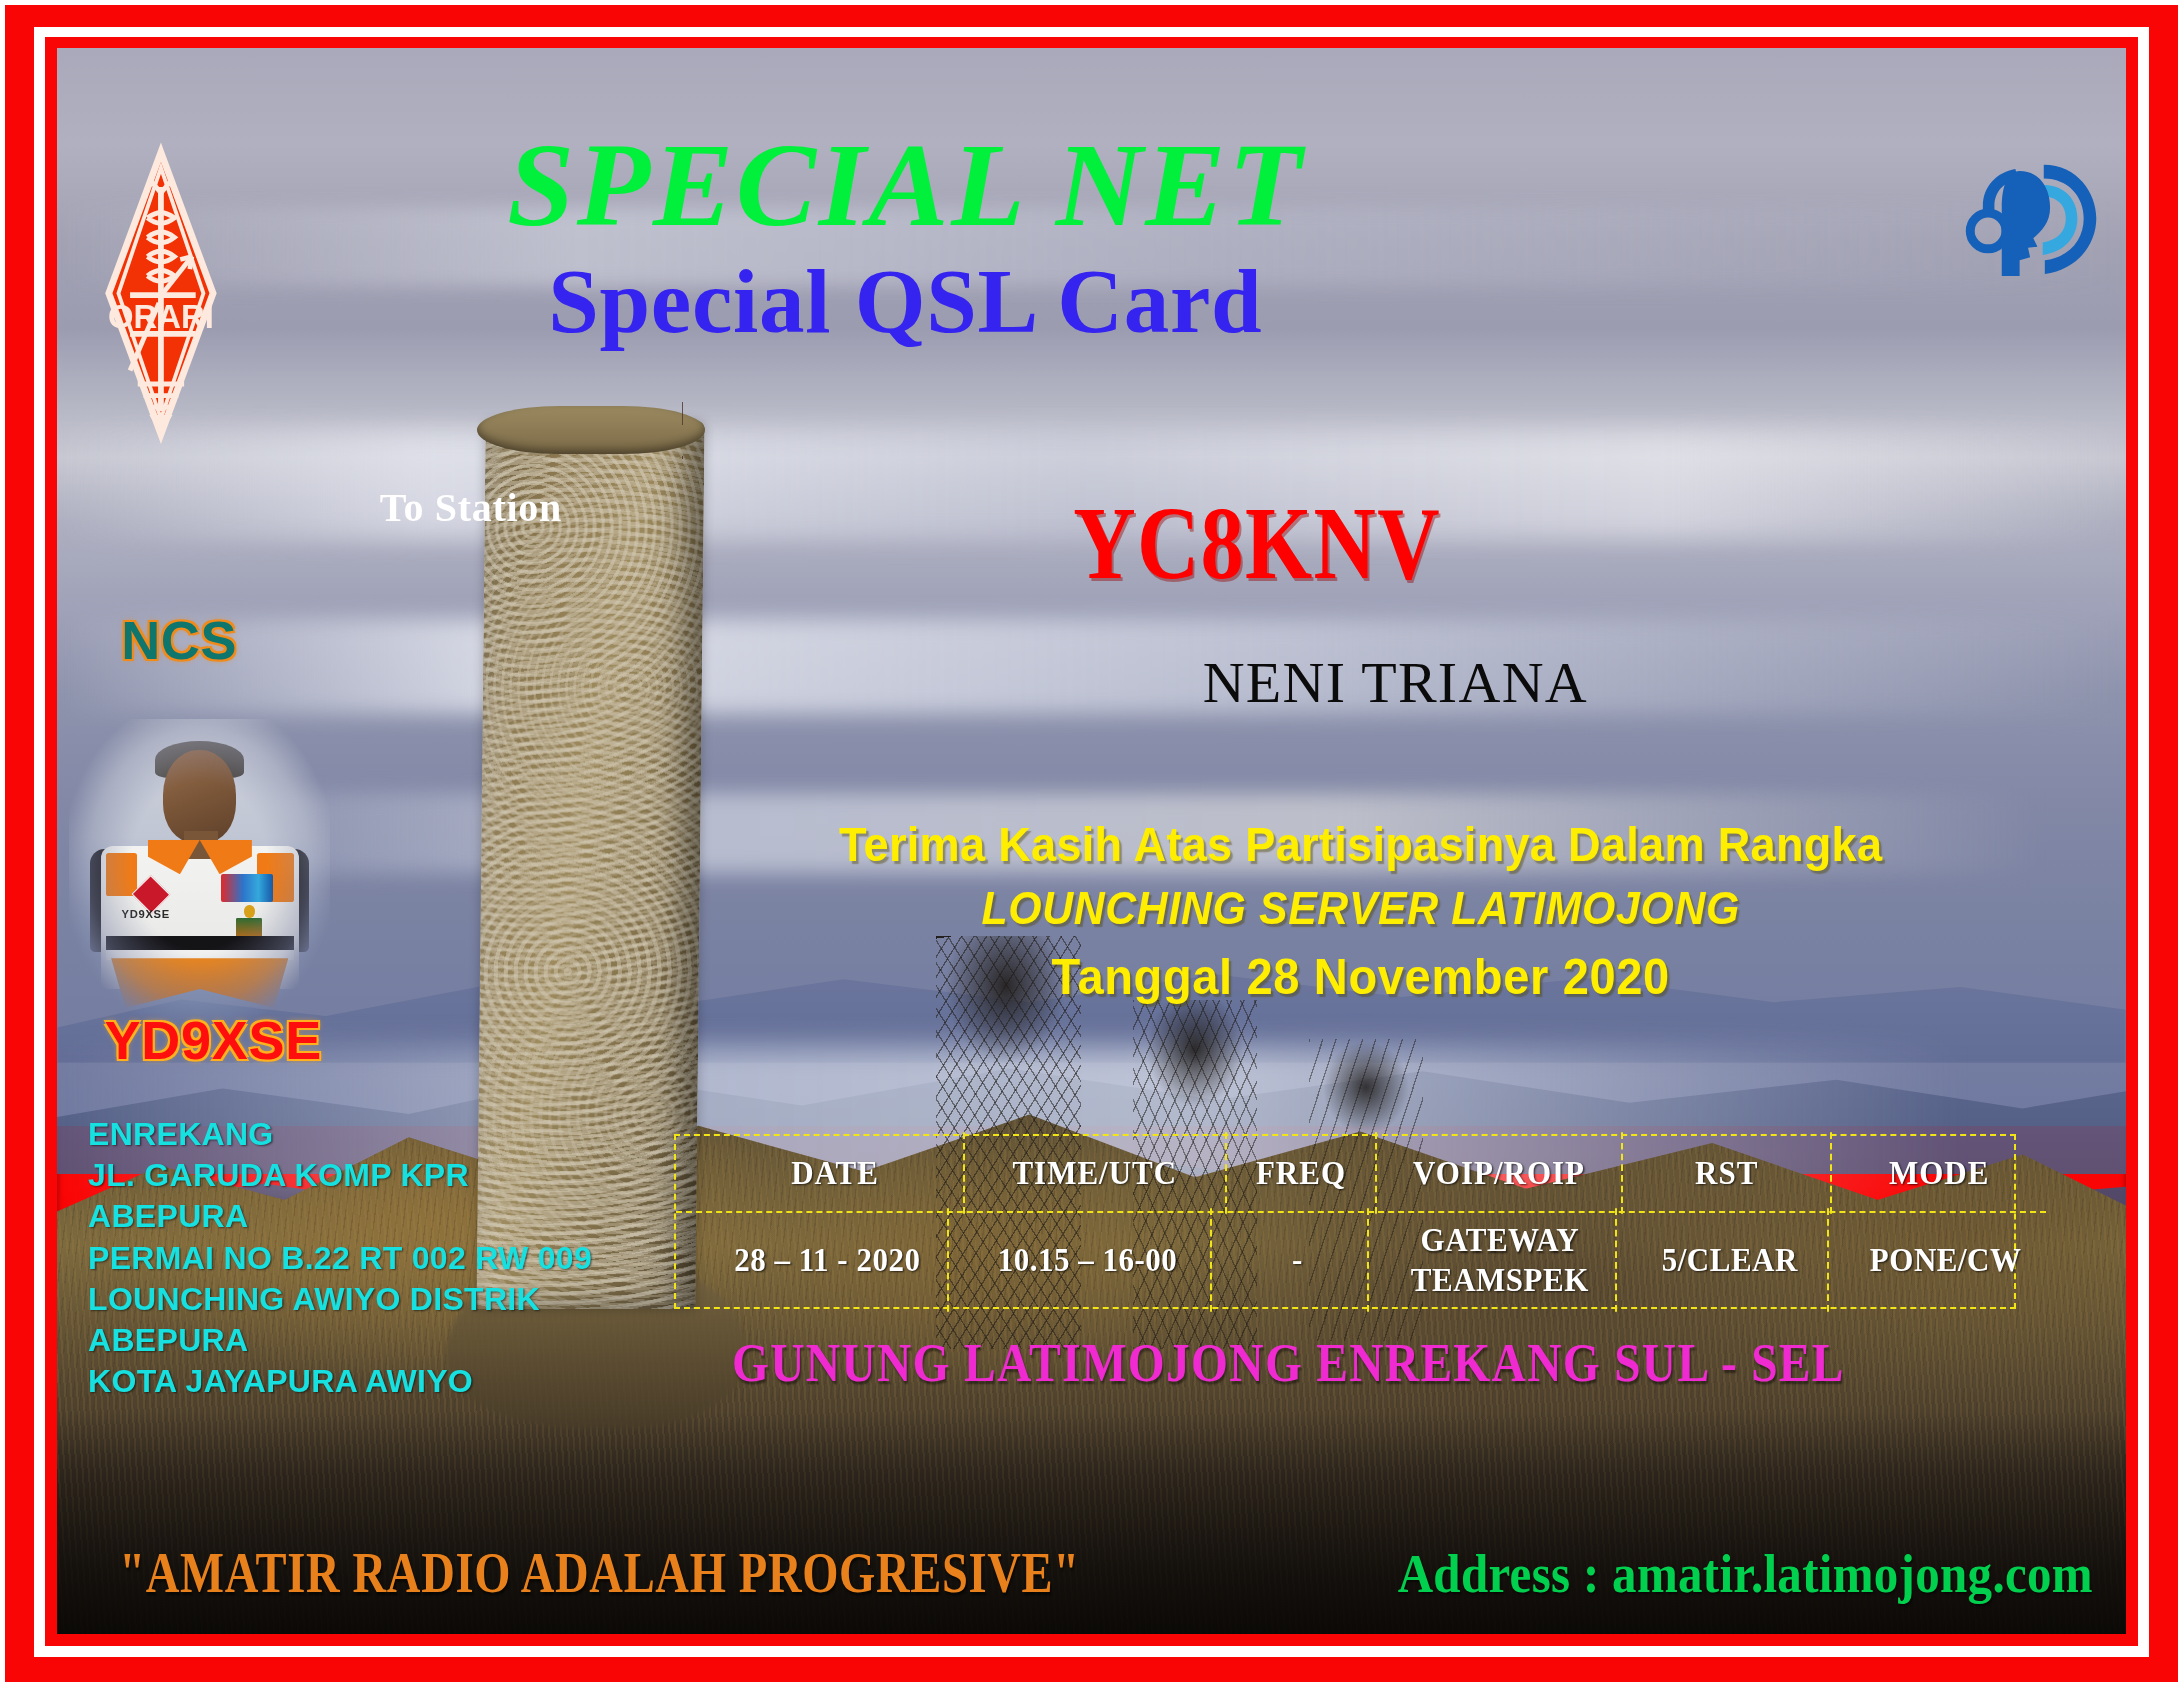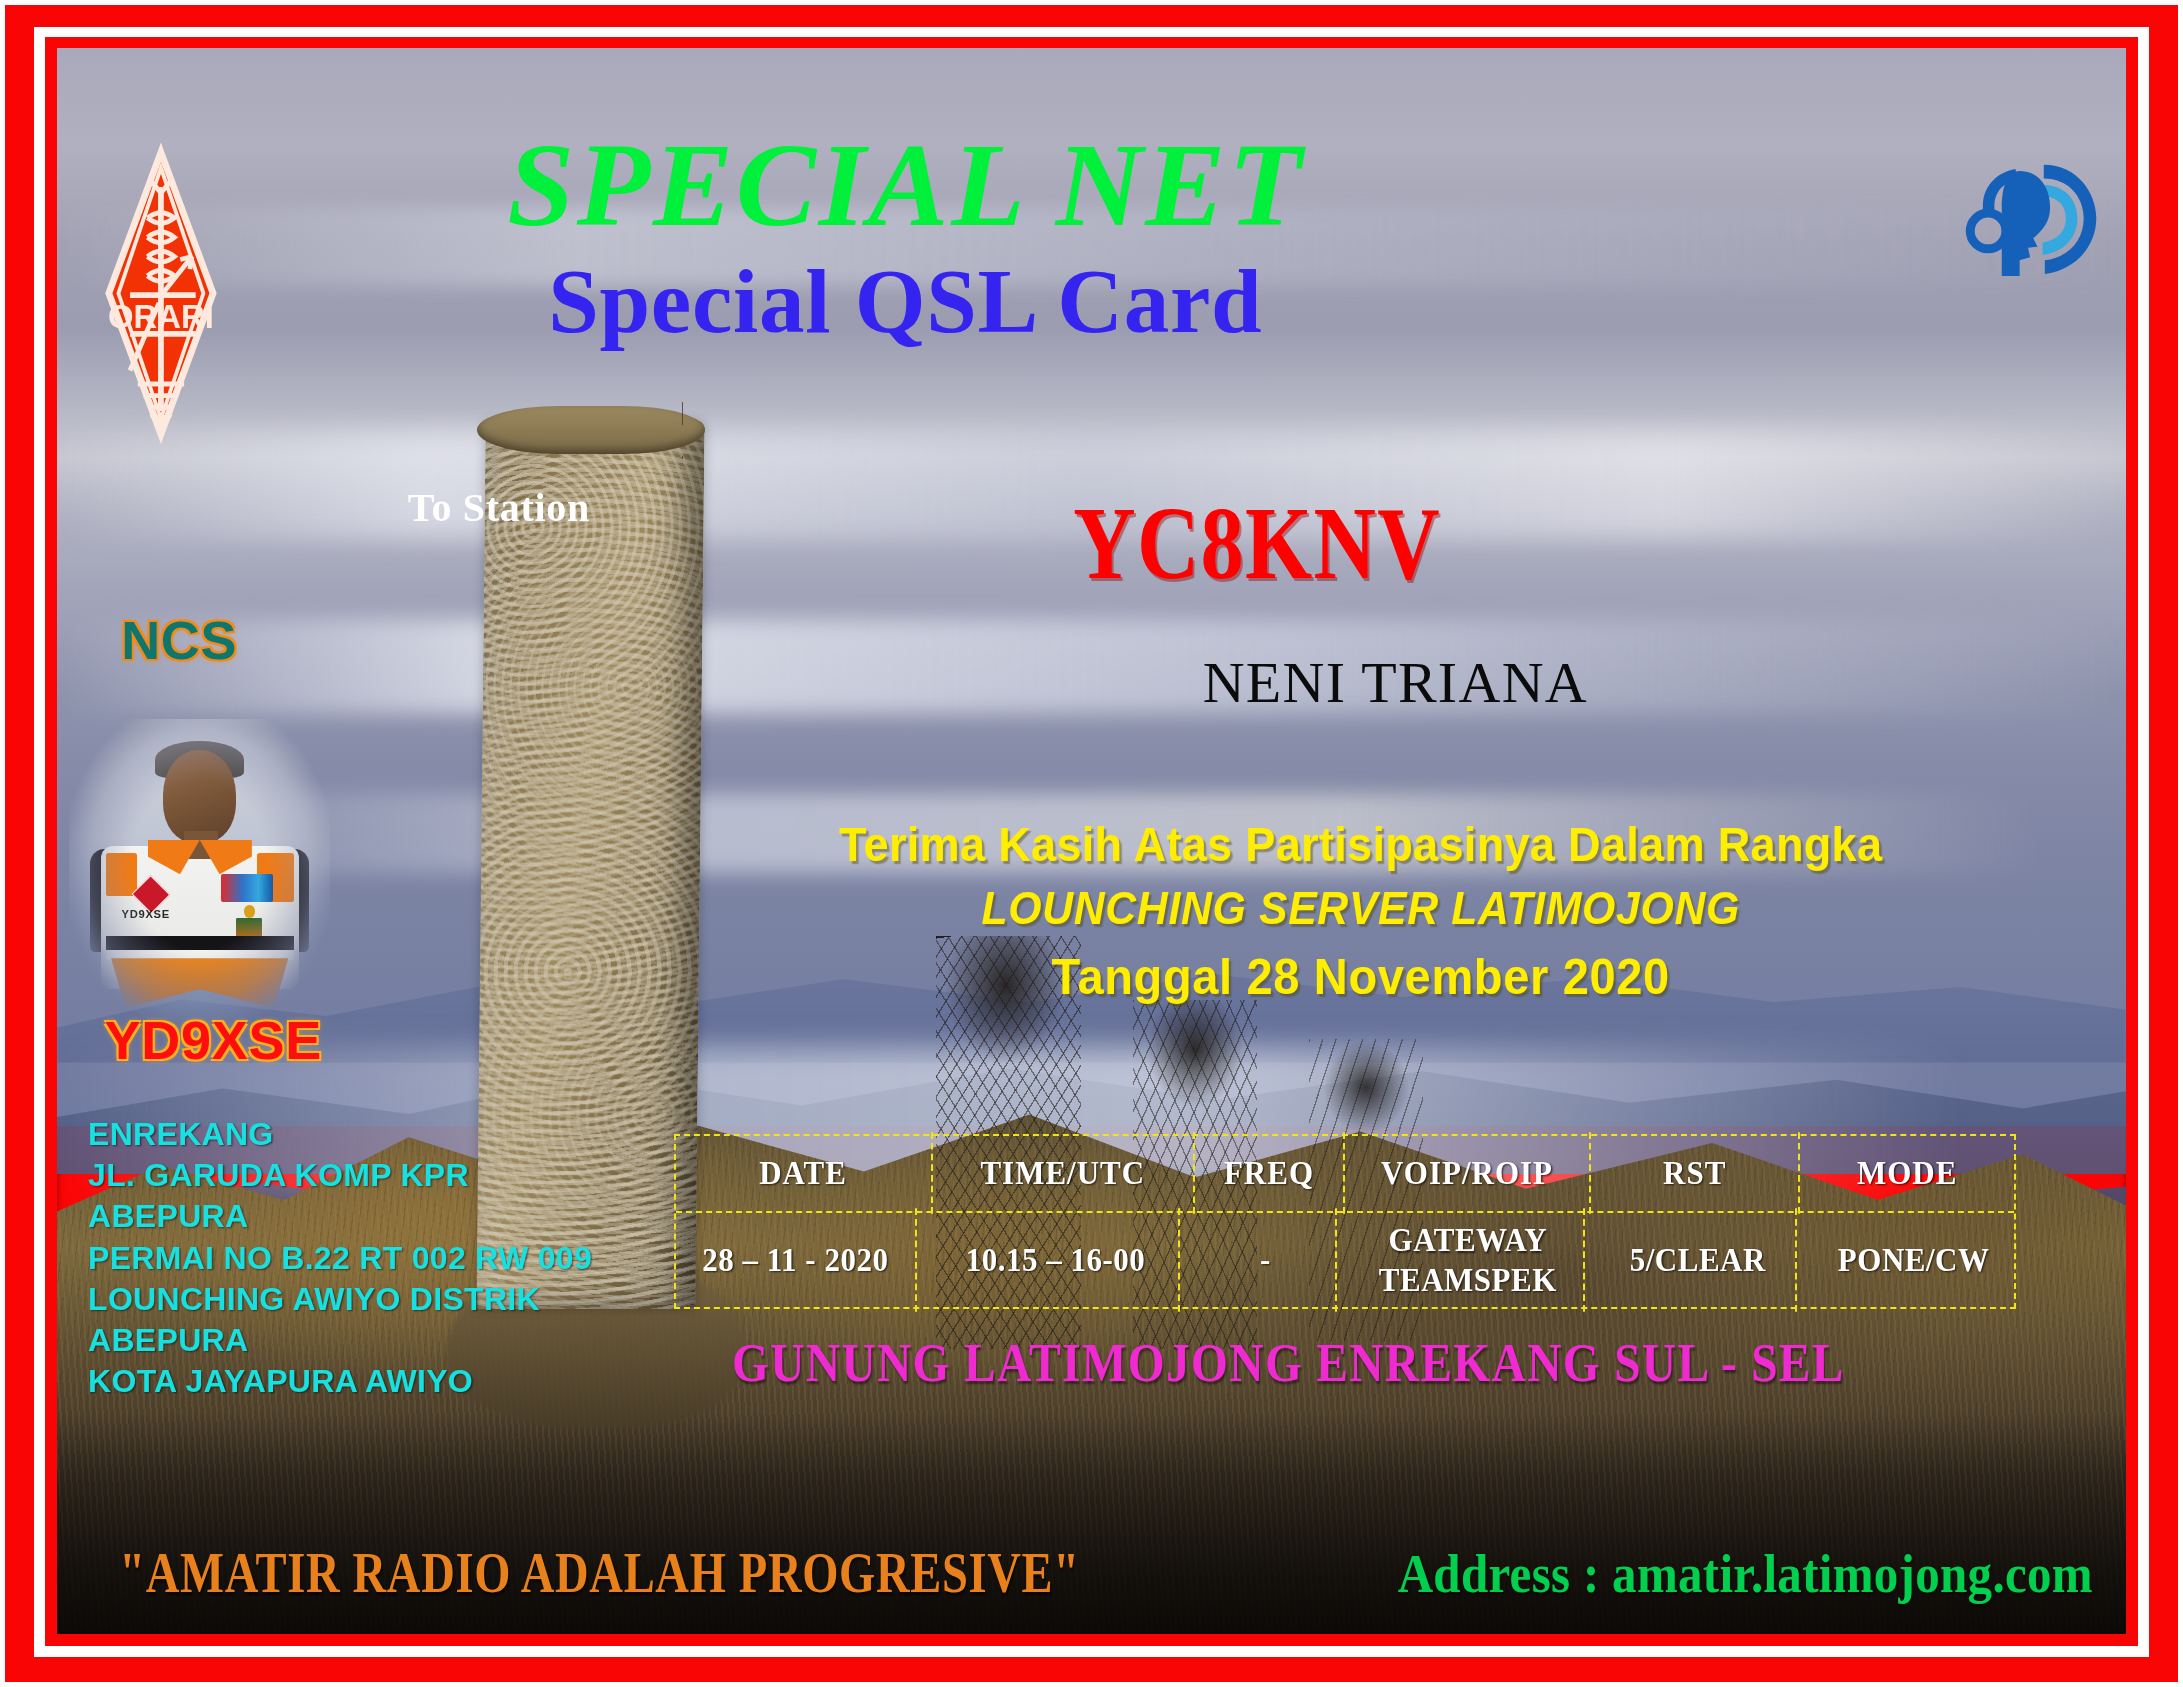--- a/index.html
+++ b/index.html
@@ -157,21 +157,21 @@
     transform:scaleX(1.02);
   }
   .t-qsl{
     position:absolute;left:9.5%;top:13.1%;width:63%;text-align:center;
     font-family:"Liberation Serif",serif;font-weight:bold;
     font-size:91px;line-height:1;letter-spacing:0.7px;color:#3524f0;
   }
   .t-tostation{
     position:absolute;left:15.6%;top:27.5%;
     font-family:"Liberation Serif",serif;font-weight:bold;
-    font-size:40px;color:#ffffff;letter-spacing:0.7px;margin-left:28px;
+    font-size:40px;color:#ffffff;letter-spacing:0.7px;
   }
 
   
   .t-call{
     position:absolute;left:42%;top:28.4%;width:32%;text-align:center;
     font-family:"Liberation Serif",serif;font-weight:bold;
     font-size:90px;line-height:1;color:#ff0000;letter-spacing:1.3px;
     text-shadow:2px 2.6px 0 rgba(150,0,0,.42);
     transform:scaleY(1.16) scaleX(.96);
   }
@@ -249,21 +249,21 @@
     font-size:32px;line-height:1.29;color:#17e0e0;letter-spacing:0.3px;
     text-shadow:1.3px 1.3px 2px rgba(0,0,0,.5);
   }
 
   
   .qtable{
     position:absolute;left:29.8%;top:68.5%;width:64.9%;height:11.0%;
     border:2.6px dashed #f2e516;box-sizing:border-box;
     display:flex;flex-direction:column;
   }
-  .qrow{display:flex;width:100%;}
+  .qrow{display:flex;width:100%;padding-left:32px;}
   .qhead{height:44%;border-bottom:2.6px dashed #f2e516;}
   .qbody{height:56%;gap:16px;}
   .qc{
     display:flex;align-items:center;justify-content:center;text-align:center;
     border-right:2.6px dashed #f2e516;box-sizing:border-box;
     font-family:"Liberation Serif",serif;font-weight:bold;color:#ffffff;
     text-shadow:1.3px 1.3px 2px rgba(0,0,0,.65);
     transform:scaleY(1.1);
   }
   .qc:last-child{border-right:none;}

